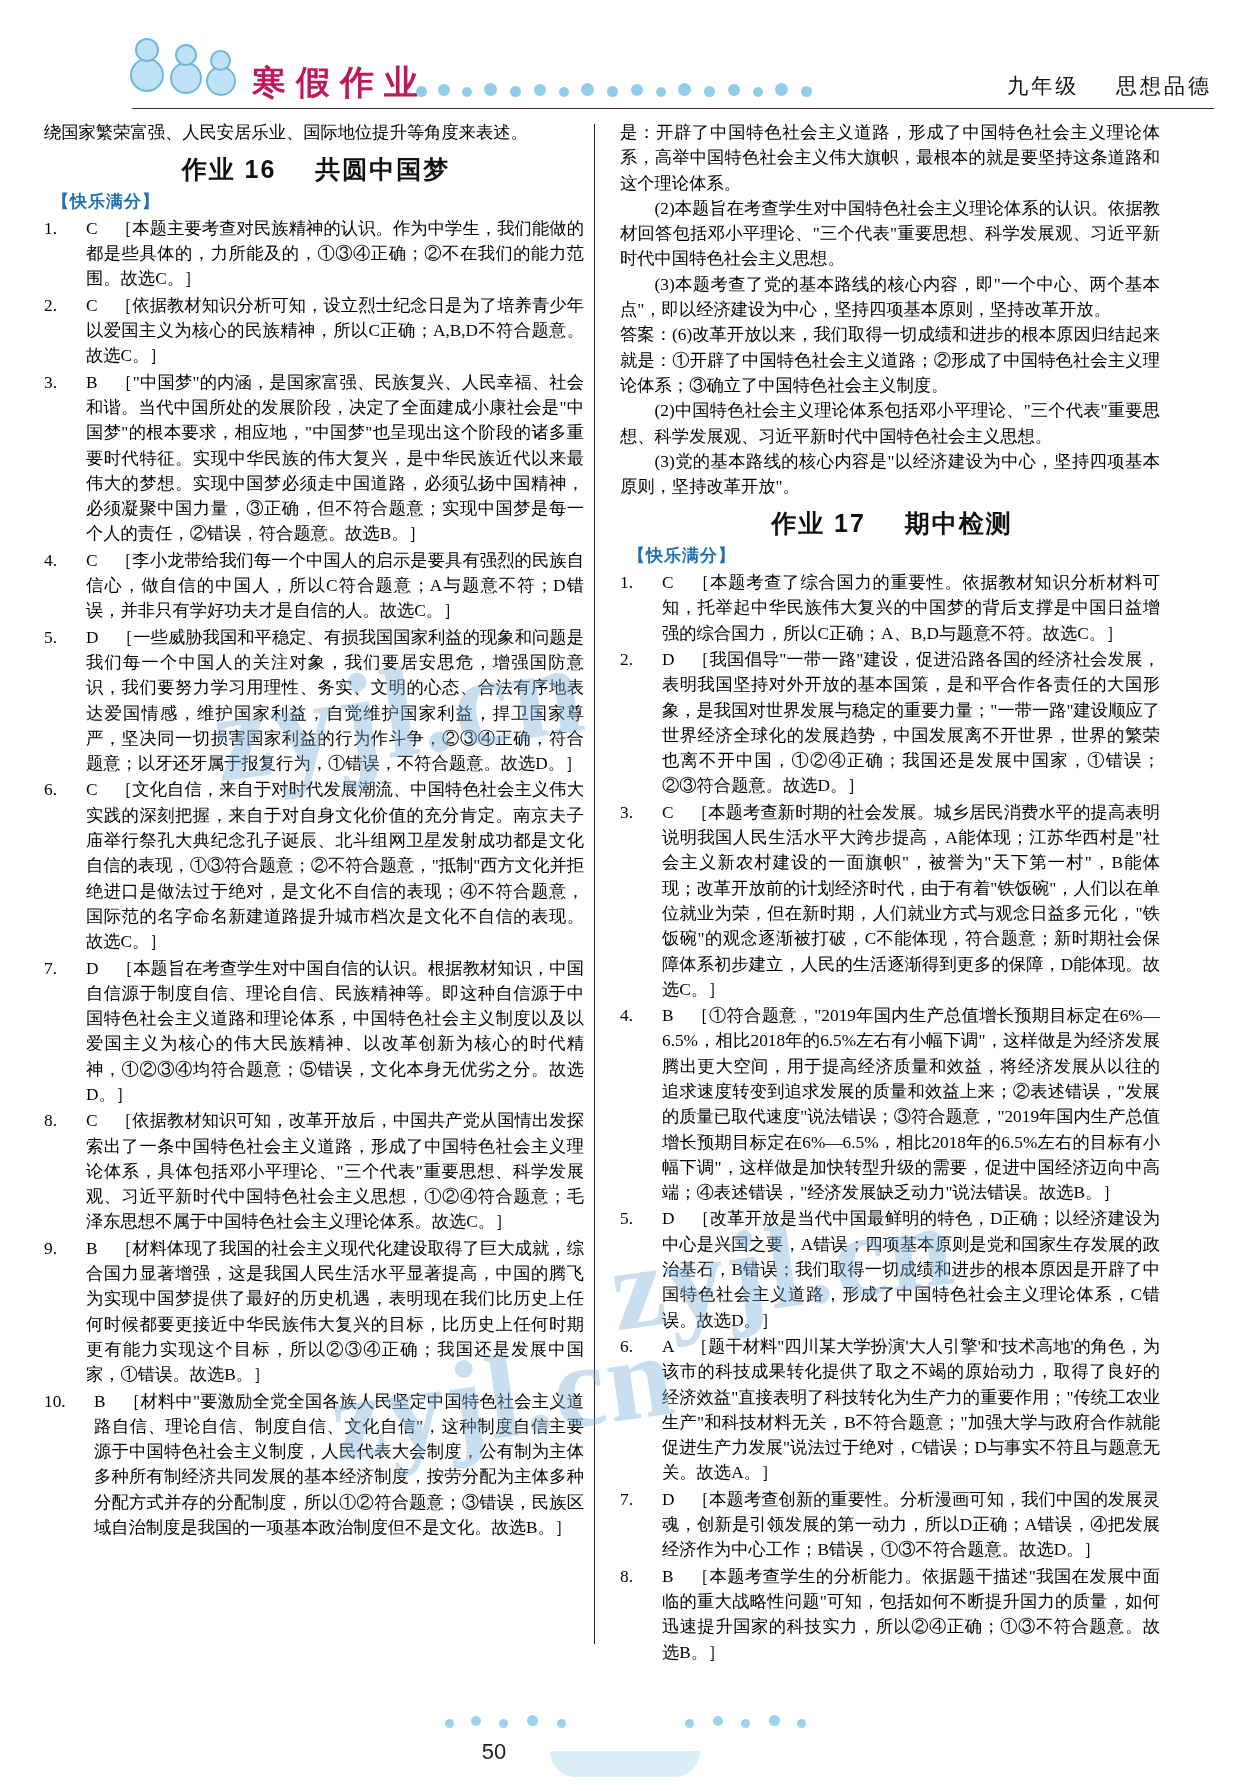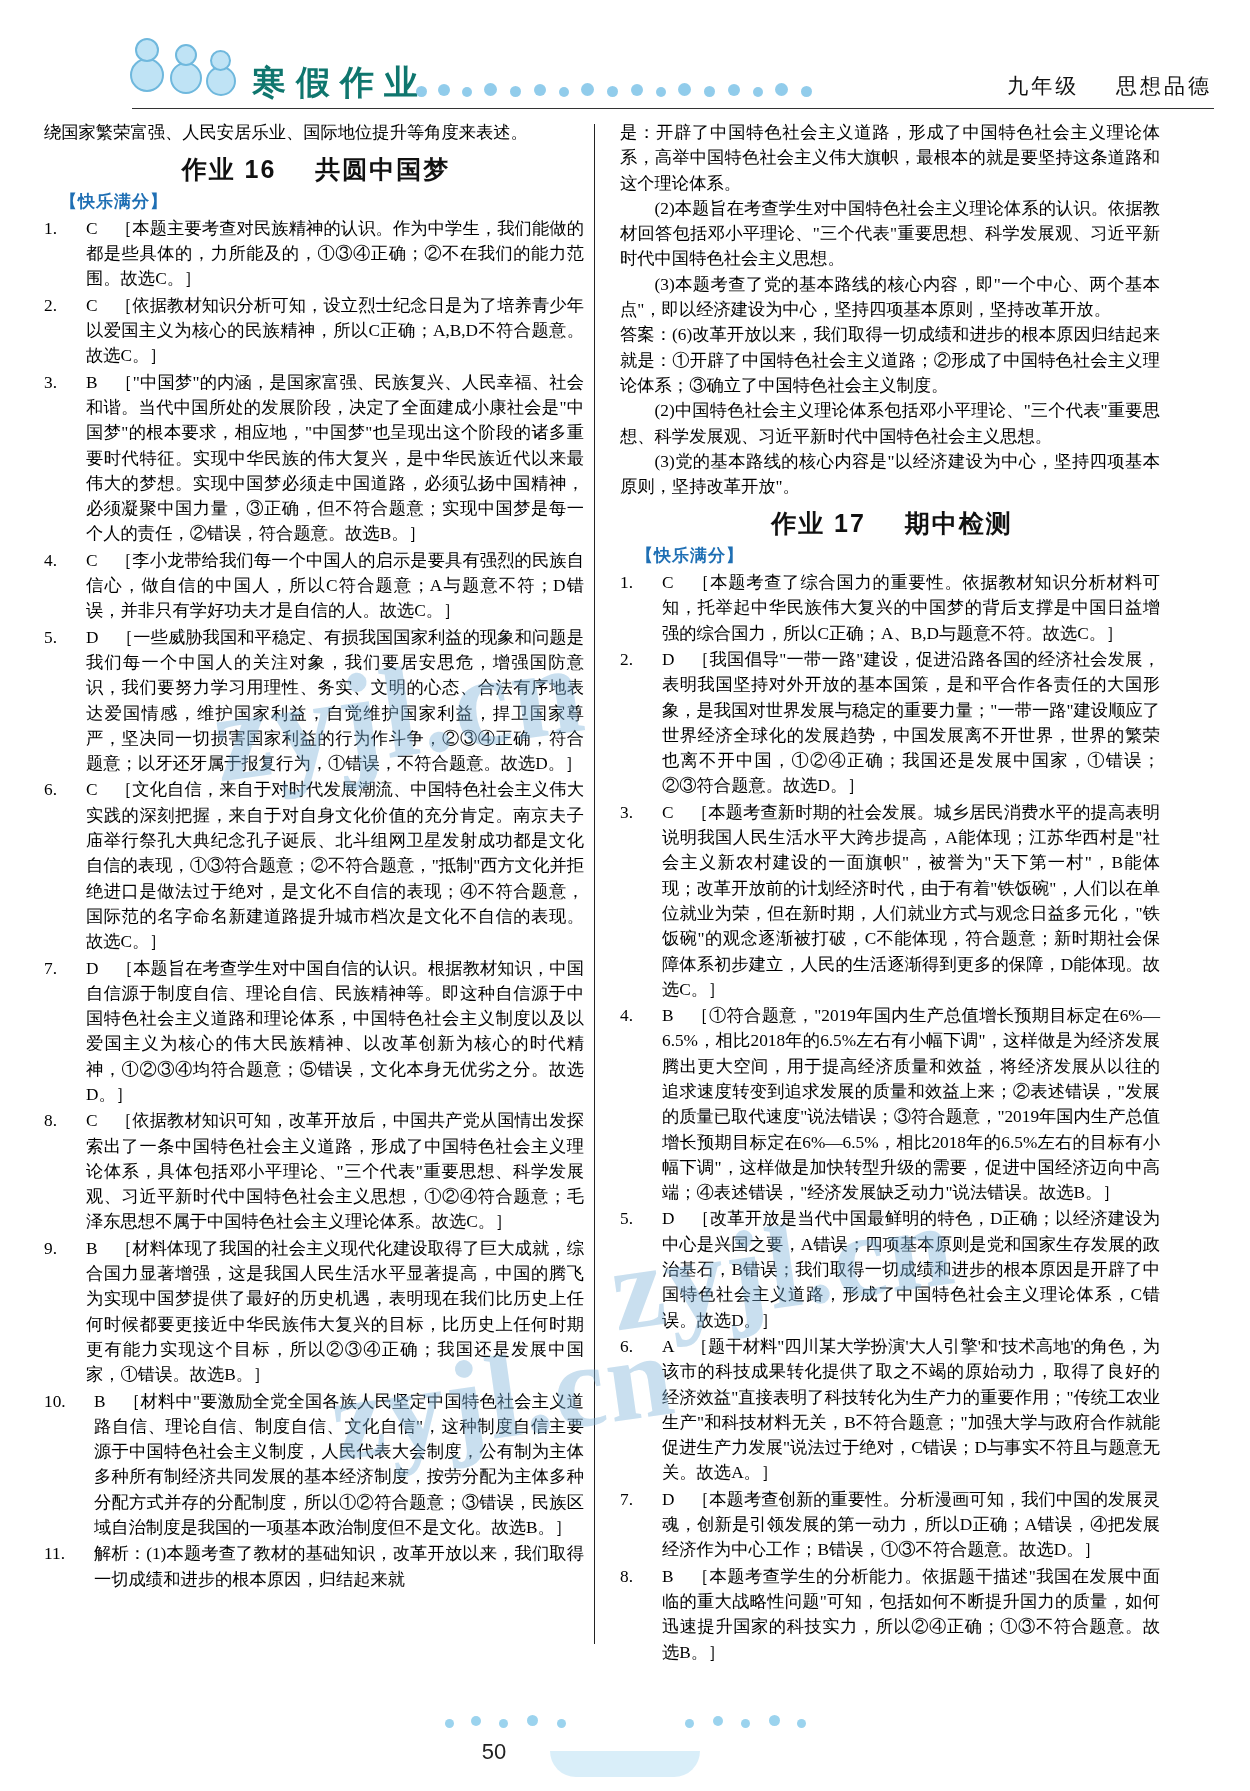--- a/index.html
+++ b/index.html
@@ -30,21 +30,21 @@
     height: 118px;
   }
   .header-title {
     position: absolute;
     left: 252px;
     top: 60px;
     font-family: "Liberation Sans", sans-serif;
     font-weight: bold;
     font-size: 34px;
     letter-spacing: 10px;
-    color: #0f766e;
+    color: #be185d;
   }
   .header-dots {
     position: absolute;
     left: 416px;
     top: 82px;
     width: 400px;
     height: 18px;
   }
   .header-dots span {
     position: absolute;
@@ -151,21 +151,21 @@
   .task-title .tnum {
     display: inline-block;
     padding: 0 4px;
   }
   .task-title .tname {
     display: inline-block;
     margin-left: 26px;
   }
 
   .subhead {
-    margin: 6px 0 2px 16px;
+    margin: 6px 0 2px 8px;
     font-family: "Liberation Sans", sans-serif;
     font-weight: bold;
     font-size: 17px;
     color: #1f6fb4;
     letter-spacing: 1px;
   }
 
   
   .footer {
     position: absolute;
@@ -310,24 +310,20 @@
       <span class="body">C　［依据教材知识可知，改革开放后，中国共产党从国情出发探索出了一条中国特色社会主义道路，形成了中国特色社会主义理论体系，具体包括邓小平理论、"三个代表"重要思想、科学发展观、习近平新时代中国特色社会主义思想，①②④符合题意；毛泽东思想不属于中国特色社会主义理论体系。故选C。］</span>
     </div>
     <div class="item">
       <span class="num">9.</span>
       <span class="body">B　［材料体现了我国的社会主义现代化建设取得了巨大成就，综合国力显著增强，这是我国人民生活水平显著提高，中国的腾飞为实现中国梦提供了最好的历史机遇，表明现在我们比历史上任何时候都要更接近中华民族伟大复兴的目标，比历史上任何时期更有能力实现这个目标，所以②③④正确；我国还是发展中国家，①错误。故选B。］</span>
     </div>
     <div class="item wide">
       <span class="num">10.</span>
       <span class="body">B　［材料中"要激励全党全国各族人民坚定中国特色社会主义道路自信、理论自信、制度自信、文化自信"，这种制度自信主要源于中国特色社会主义制度，人民代表大会制度，公有制为主体多种所有制经济共同发展的基本经济制度，按劳分配为主体多种分配方式并存的分配制度，所以①②符合题意；③错误，民族区域自治制度是我国的一项基本政治制度但不是文化。故选B。］</span>
     </div>
-    <div class="item wide">
-      <span class="num">11.</span>
-      <span class="body">解析：(1)本题考查了教材的基础知识，改革开放以来，我们取得一切成绩和进步的根本原因，归结起来就</span>
-    </div>
   </div>
 
   <div class="col right">
 
     <p class="para">是：开辟了中国特色社会主义道路，形成了中国特色社会主义理论体系，高举中国特色社会主义伟大旗帜，最根本的就是要坚持这条道路和这个理论体系。</p>
     <p class="para indent2">(2)本题旨在考查学生对中国特色社会主义理论体系的认识。依据教材回答包括邓小平理论、"三个代表"重要思想、科学发展观、习近平新时代中国特色社会主义思想。</p>
     <p class="para indent2">(3)本题考查了党的基本路线的核心内容，即"一个中心、两个基本点"，即以经济建设为中心，坚持四项基本原则，坚持改革开放。</p>
 
     <p class="para">答案：(6)改革开放以来，我们取得一切成绩和进步的根本原因归结起来就是：①开辟了中国特色社会主义道路；②形成了中国特色社会主义理论体系；③确立了中国特色社会主义制度。</p>
     <p class="para indent2">(2)中国特色社会主义理论体系包括邓小平理论、"三个代表"重要思想、科学发展观、习近平新时代中国特色社会主义思想。</p>

